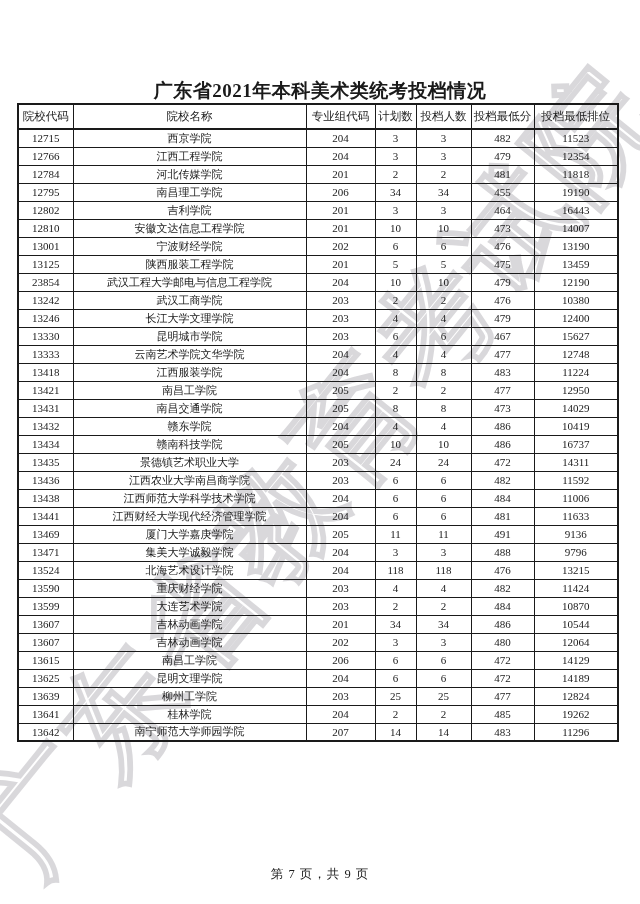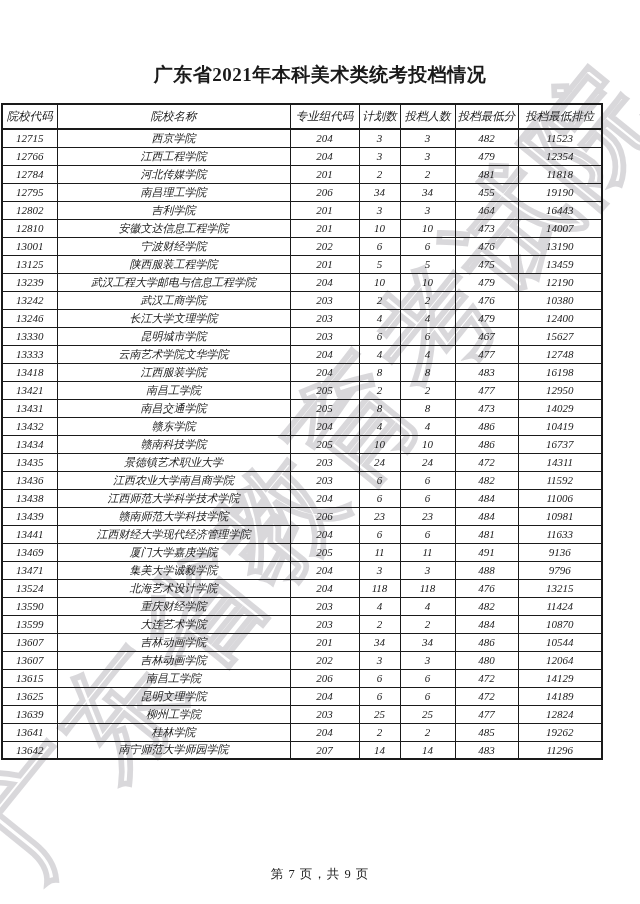--- a/index.html
+++ b/index.html
@@ -27,37 +27,36 @@
     white-space: nowrap;
     color: transparent;
     -webkit-text-stroke: 2px rgba(186, 184, 190, 0.55);
     text-stroke: 2px rgba(186, 184, 190, 0.55);
     z-index: 0;
     pointer-events: none;
     user-select: none;
   }
   .doc-title {
     position: absolute;
-    top: 62px; left: 0;
+    top: 78px; left: 0;
     width: 100%;
     text-align: center;
     font-size: 19px;
     font-weight: bold;
     letter-spacing: 0.5px;
     z-index: 1;
   }
   table.adm {
     position: absolute;
-    left: 1px; top: 103px;
+    left: 17px; top: 103px;
     width: 600px;
     border-collapse: collapse;
     table-layout: fixed;
     z-index: 1;
     background: transparent;
-    font-style: italic;
   }
   table.adm th {
     border: 1px solid #1a1a1a;
     border-top-width: 2px;
     border-bottom-width: 2px;
     height: 25px;
     font-size: 11.5px;
     font-weight: normal;
     text-align: center;
     vertical-align: middle;
@@ -185,21 +184,21 @@
         <tr>
           <td>13125</td>
           <td>陕西服装工程学院</td>
           <td>201</td>
           <td>5</td>
           <td>5</td>
           <td>475</td>
           <td>13459</td>
         </tr>
         <tr>
-          <td>13239</td>
+          <td>23854</td>
           <td>武汉工程大学邮电与信息工程学院</td>
           <td>204</td>
           <td>10</td>
           <td>10</td>
           <td>479</td>
           <td>12190</td>
         </tr>
         <tr>
           <td>13242</td>
           <td>武汉工商学院</td>
@@ -236,21 +235,21 @@
           <td>477</td>
           <td>12748</td>
         </tr>
         <tr>
           <td>13418</td>
           <td>江西服装学院</td>
           <td>204</td>
           <td>8</td>
           <td>8</td>
           <td>483</td>
-          <td>16198</td>
+          <td>11224</td>
         </tr>
         <tr>
           <td>13421</td>
           <td>南昌工学院</td>
           <td>205</td>
           <td>2</td>
           <td>2</td>
           <td>477</td>
           <td>12950</td>
         </tr>
@@ -302,29 +301,20 @@
         <tr>
           <td>13438</td>
           <td>江西师范大学科学技术学院</td>
           <td>204</td>
           <td>6</td>
           <td>6</td>
           <td>484</td>
           <td>11006</td>
         </tr>
         <tr>
-          <td>13439</td>
-          <td>赣南师范大学科技学院</td>
-          <td>206</td>
-          <td>23</td>
-          <td>23</td>
-          <td>484</td>
-          <td>10981</td>
-        </tr>
-        <tr>
           <td>13441</td>
           <td>江西财经大学现代经济管理学院</td>
           <td>204</td>
           <td>6</td>
           <td>6</td>
           <td>481</td>
           <td>11633</td>
         </tr>
         <tr>
           <td>13469</td>

